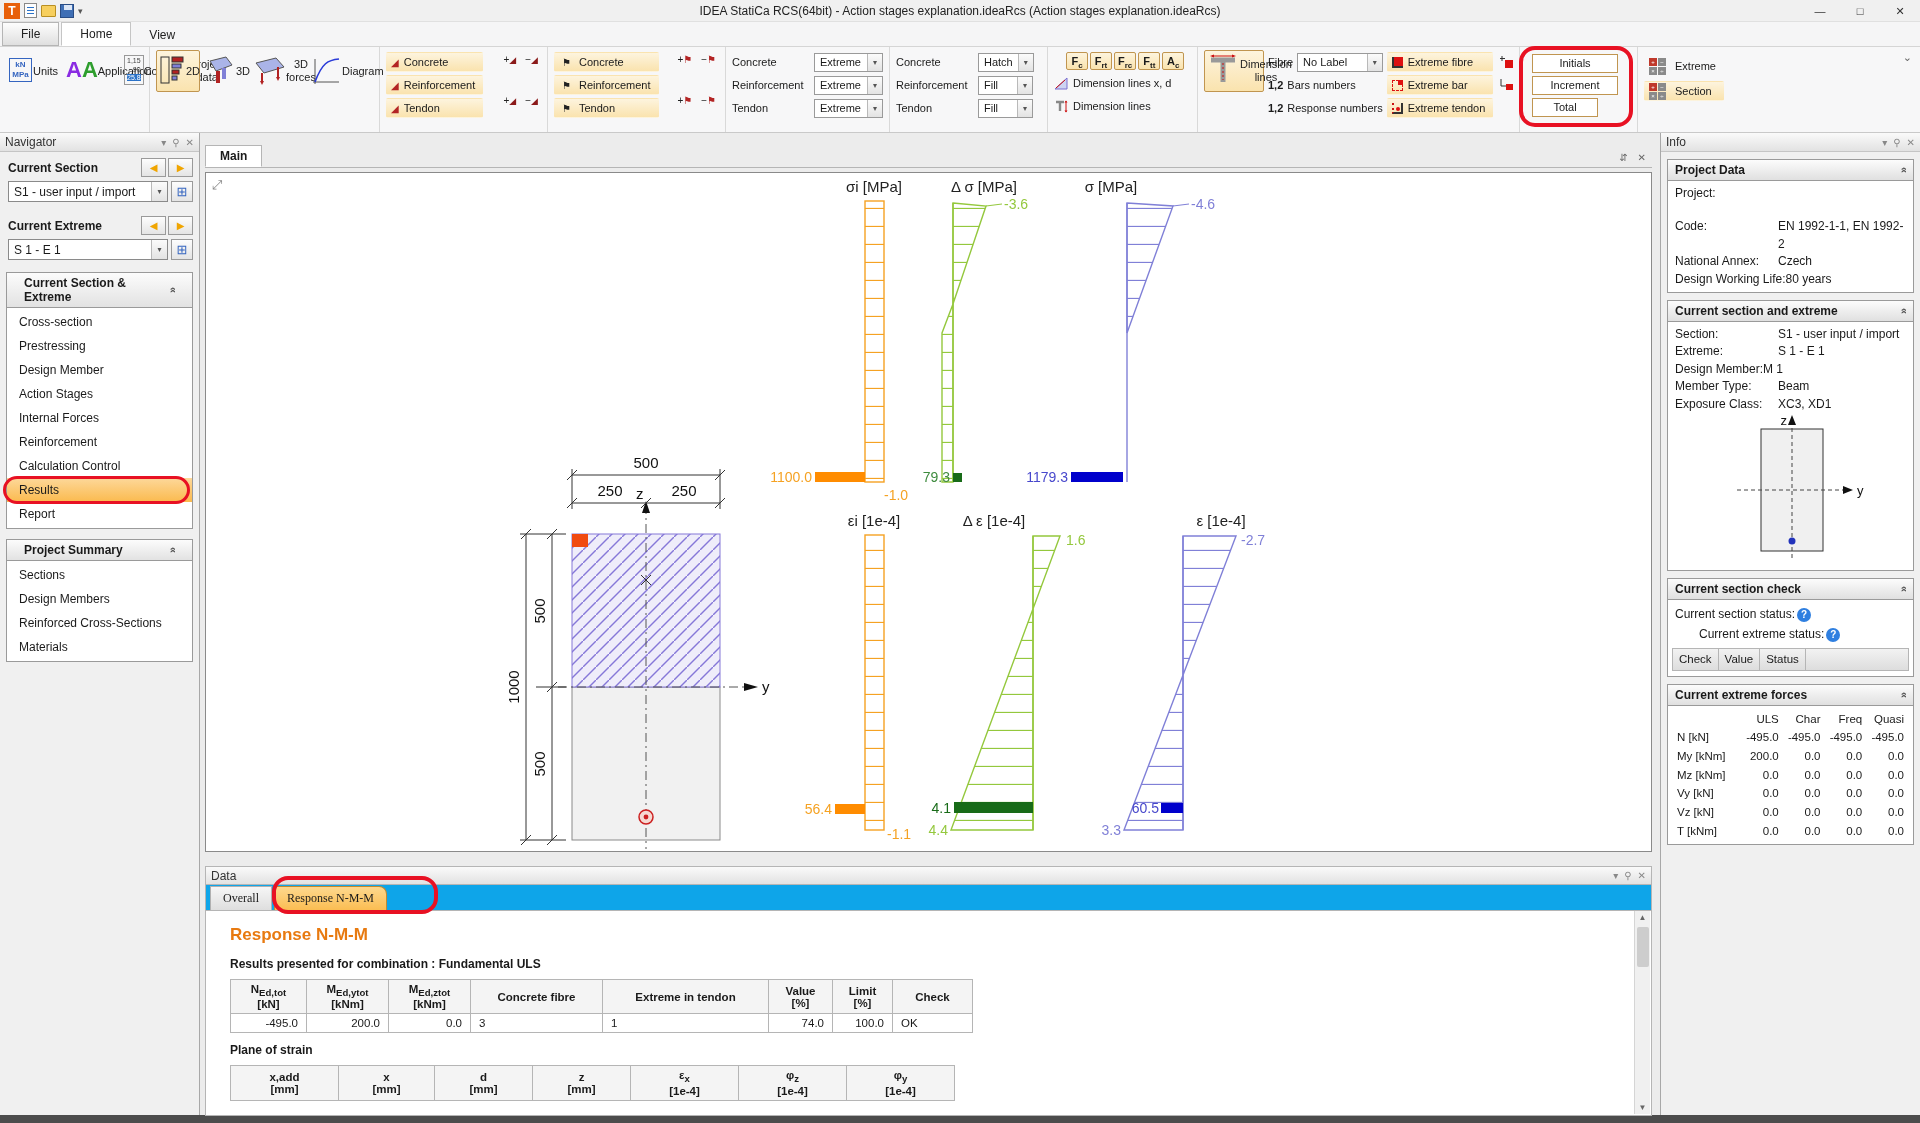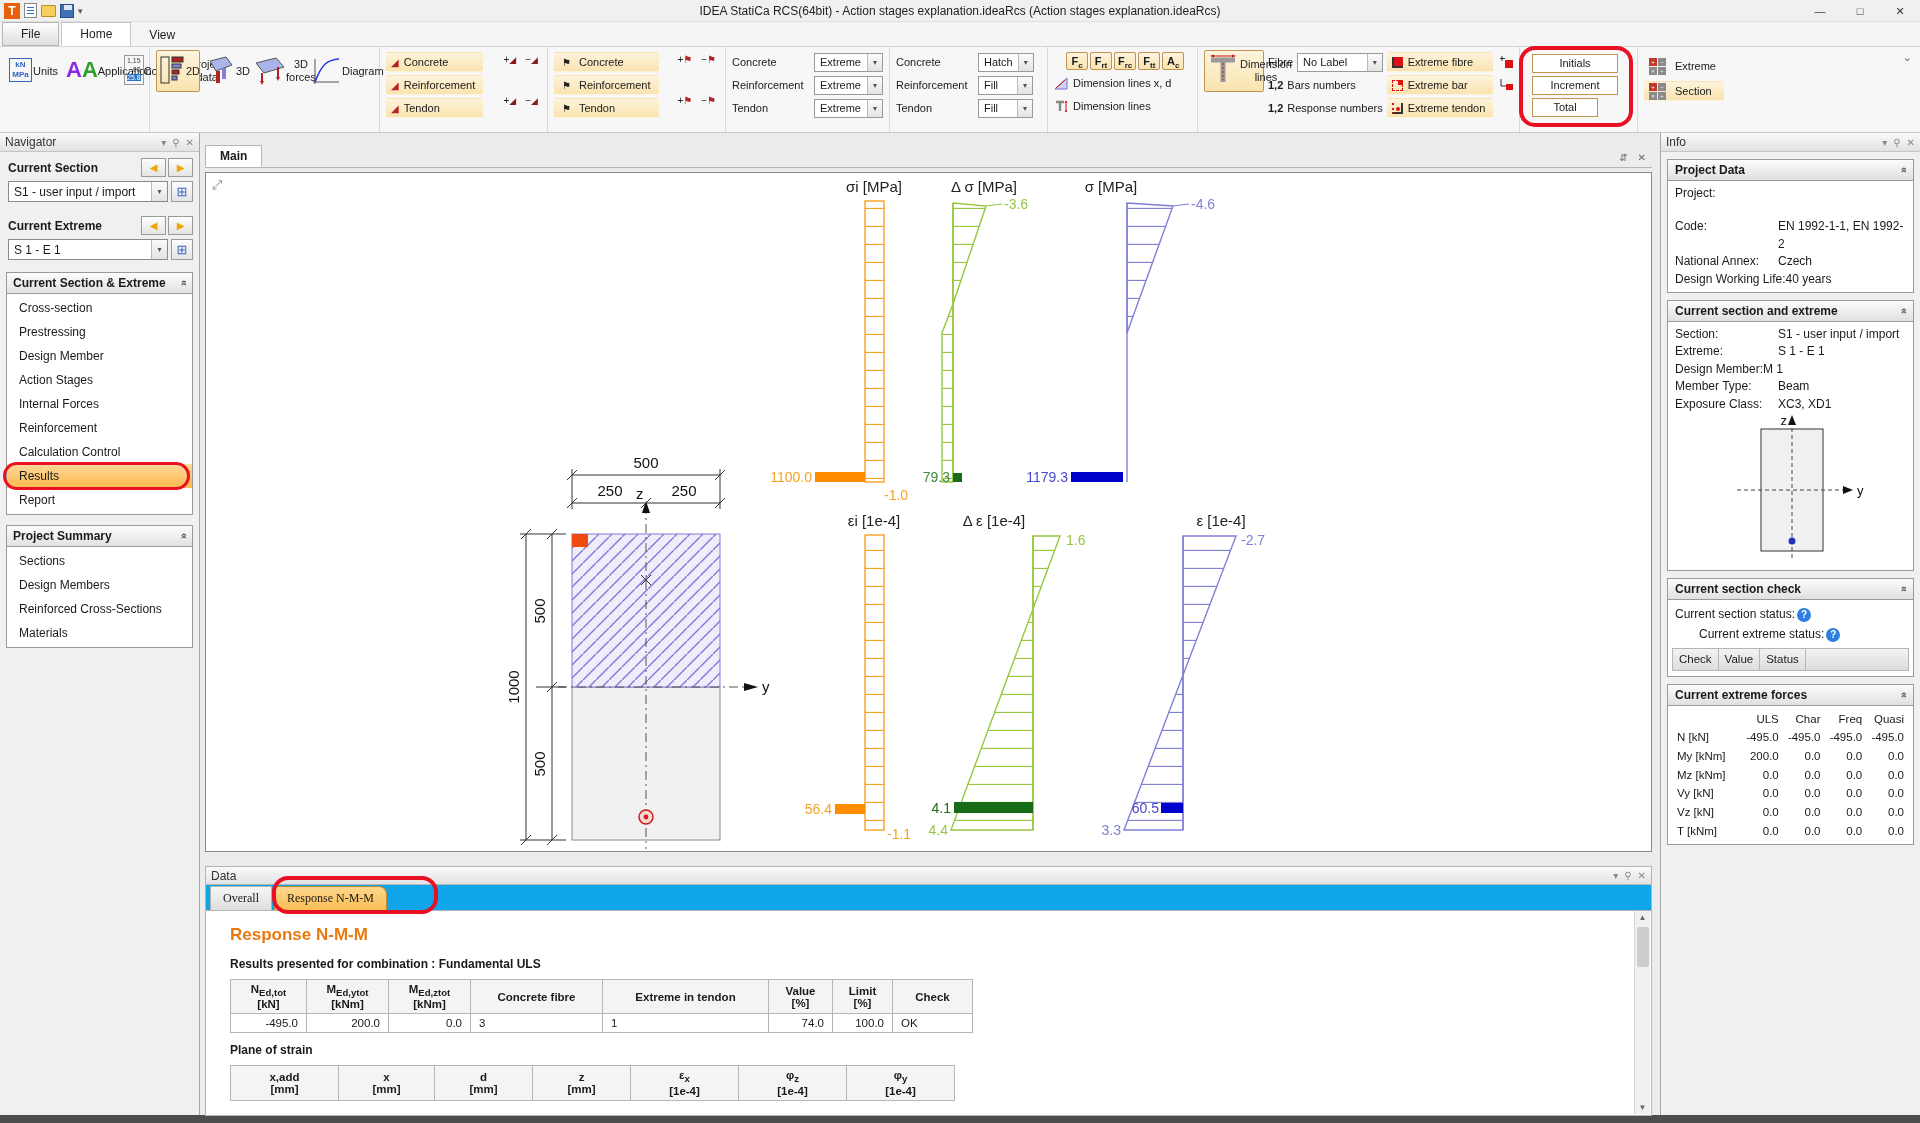--- a/index.html
+++ b/index.html
@@ -65,21 +65,21 @@
   .navrow { display:flex; align-items:center; padding:6px 6px 0 8px; }
   .navrow b { font-size:12px; }
   .navrow .arrows { margin-left:auto; display:flex; gap:2px; }
   .abtn { width:25px; height:19px; border:1px solid #9a9a9a; background:linear-gradient(#fdfdfd,#e4e4e4); color:#f0a500; font-size:10px; text-align:center; line-height:17px; }
   .selrow { display:flex; align-items:center; gap:3px; padding:4px 6px 2px 8px; }
   .nsel { flex:1; display:flex; align-items:center; border:1px solid #8a8a8a; background:#fff; height:21px; }
   .nsel .v { padding:0 5px; font-size:12px; flex:1; white-space:nowrap; overflow:hidden; }
   .nsel .a { width:16px; height:100%; background:linear-gradient(#fbfbfb,#e3e3e3); border-left:1px solid #b9b9b9; font-size:8px; color:#555; text-align:center; line-height:19px; }
   .addbtn { width:22px; height:21px; border:1px solid #9a9a9a; background:linear-gradient(#fdfdfd,#e4e4e4); color:#3565c0; font-size:13px; text-align:center; line-height:19px; }
   .navgroup { margin:10px 6px 0 6px; }
-  .navgroup-head { border:1px solid #9a9a9a; background:linear-gradient(#fcfcfc,#e2e2e2); font-weight:bold; font-size:12px; padding:3px 6px; display:flex; align-items:center; }
+  .navgroup-head { border:1px solid #9a9a9a; background:linear-gradient(#fcfcfc,#e2e2e2); font-weight:bold; font-size:12px; padding:3px 17px; display:flex; align-items:center; }
   .updbl { margin-left:auto; display:inline-block; transform:rotate(-90deg); color:#555; font-size:11px; }
   .navlist { border:1px solid #9a9a9a; border-top:none; background:#fff; position:relative; padding:2px 0; }
   .navitem { height:24px; line-height:24px; padding-left:12px; font-size:12px; color:#1a1a1a; }
   .navitem.hl { background:linear-gradient(#fdd89a,#fbba4e); }
   .results-ann { position:absolute; left:-4px; right:2px; height:28px; border:3px solid #e81123; border-radius:14px; pointer-events:none; }
 
   
   .center { flex:1; position:relative; background:#ececec; }
   .main-tabstrip { position:absolute; top:13px; left:5px; right:8px; height:22px; border-bottom:1px solid #b5b5b5; display:flex; align-items:flex-end; }
   .mtab { background:#fff; border:1px solid #b5b5b5; border-bottom:1px solid #fff; padding:3px 14px; font-size:12px; font-weight:bold; }
@@ -763,21 +763,21 @@
         <div class="kv">
             <span class="k">Code:</span>
             <span>EN 1992-1-1, EN 1992-2</span>
           </div>
         <div class="kv">
             <span class="k">National Annex:</span>
             <span>Czech</span>
           </div>
         <div class="kv">
             <span>Design Working Life:</span>
-            <span>40 years</span>
+            <span>80 years</span>
           </div>
       </div>
     </div>
 
     <div class="igroup">
       <div class="igroup-head">
         <span>Current section and extreme</span>
         <span class="updbl">»</span>
       </div>
       <div class="igroup-body">

